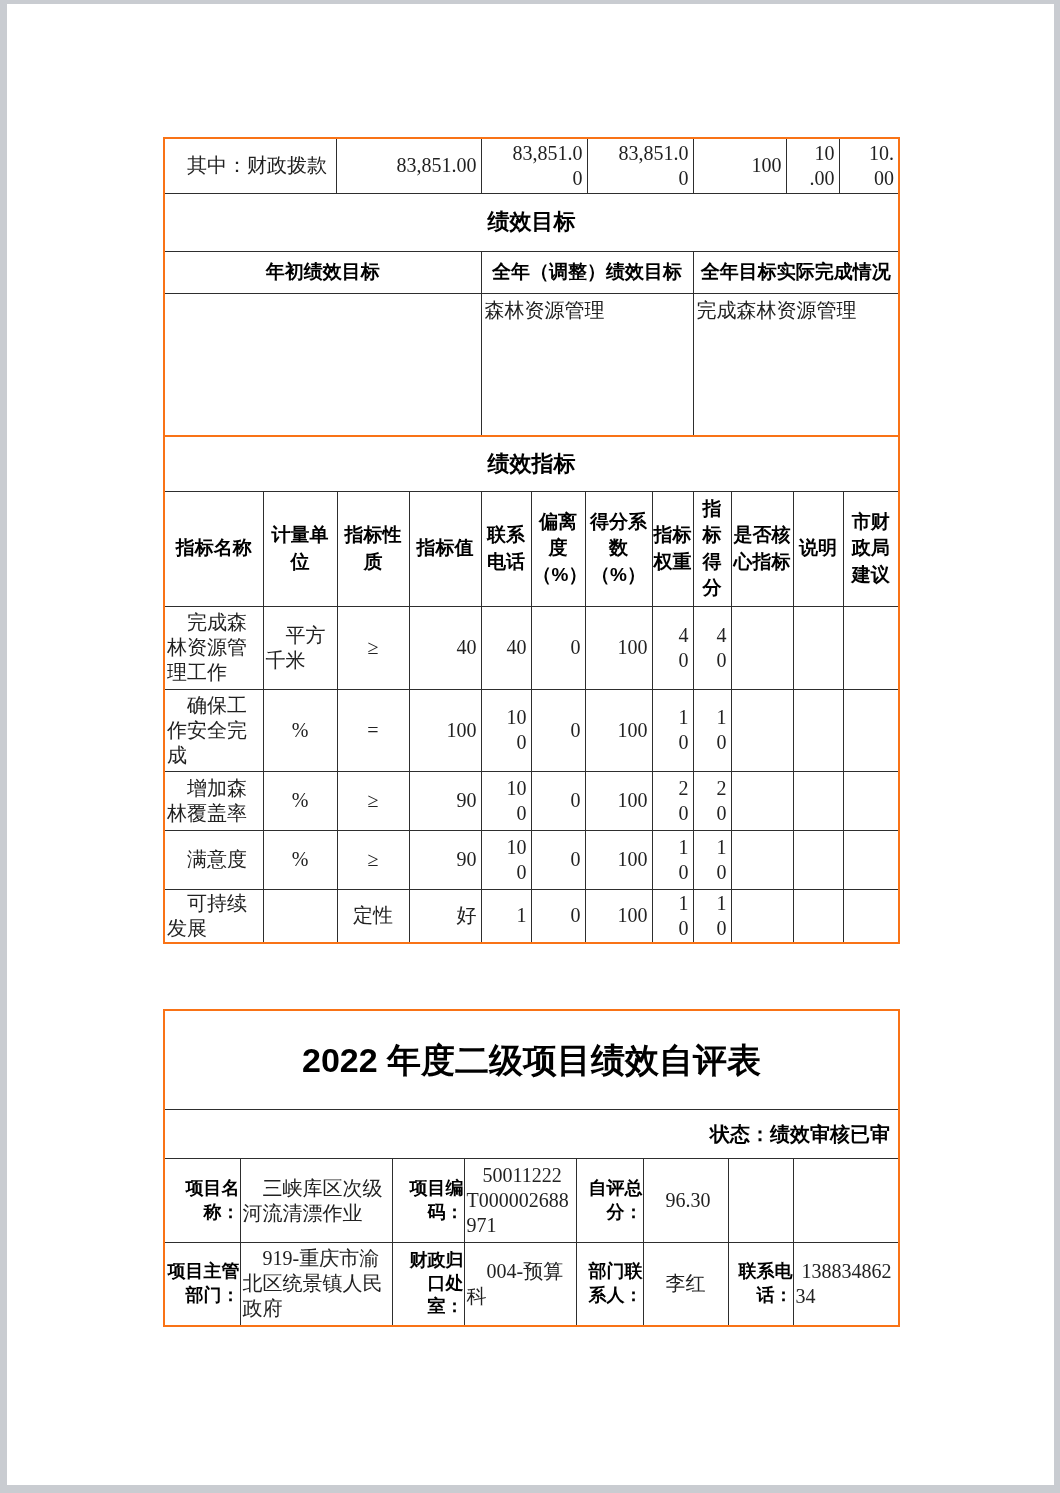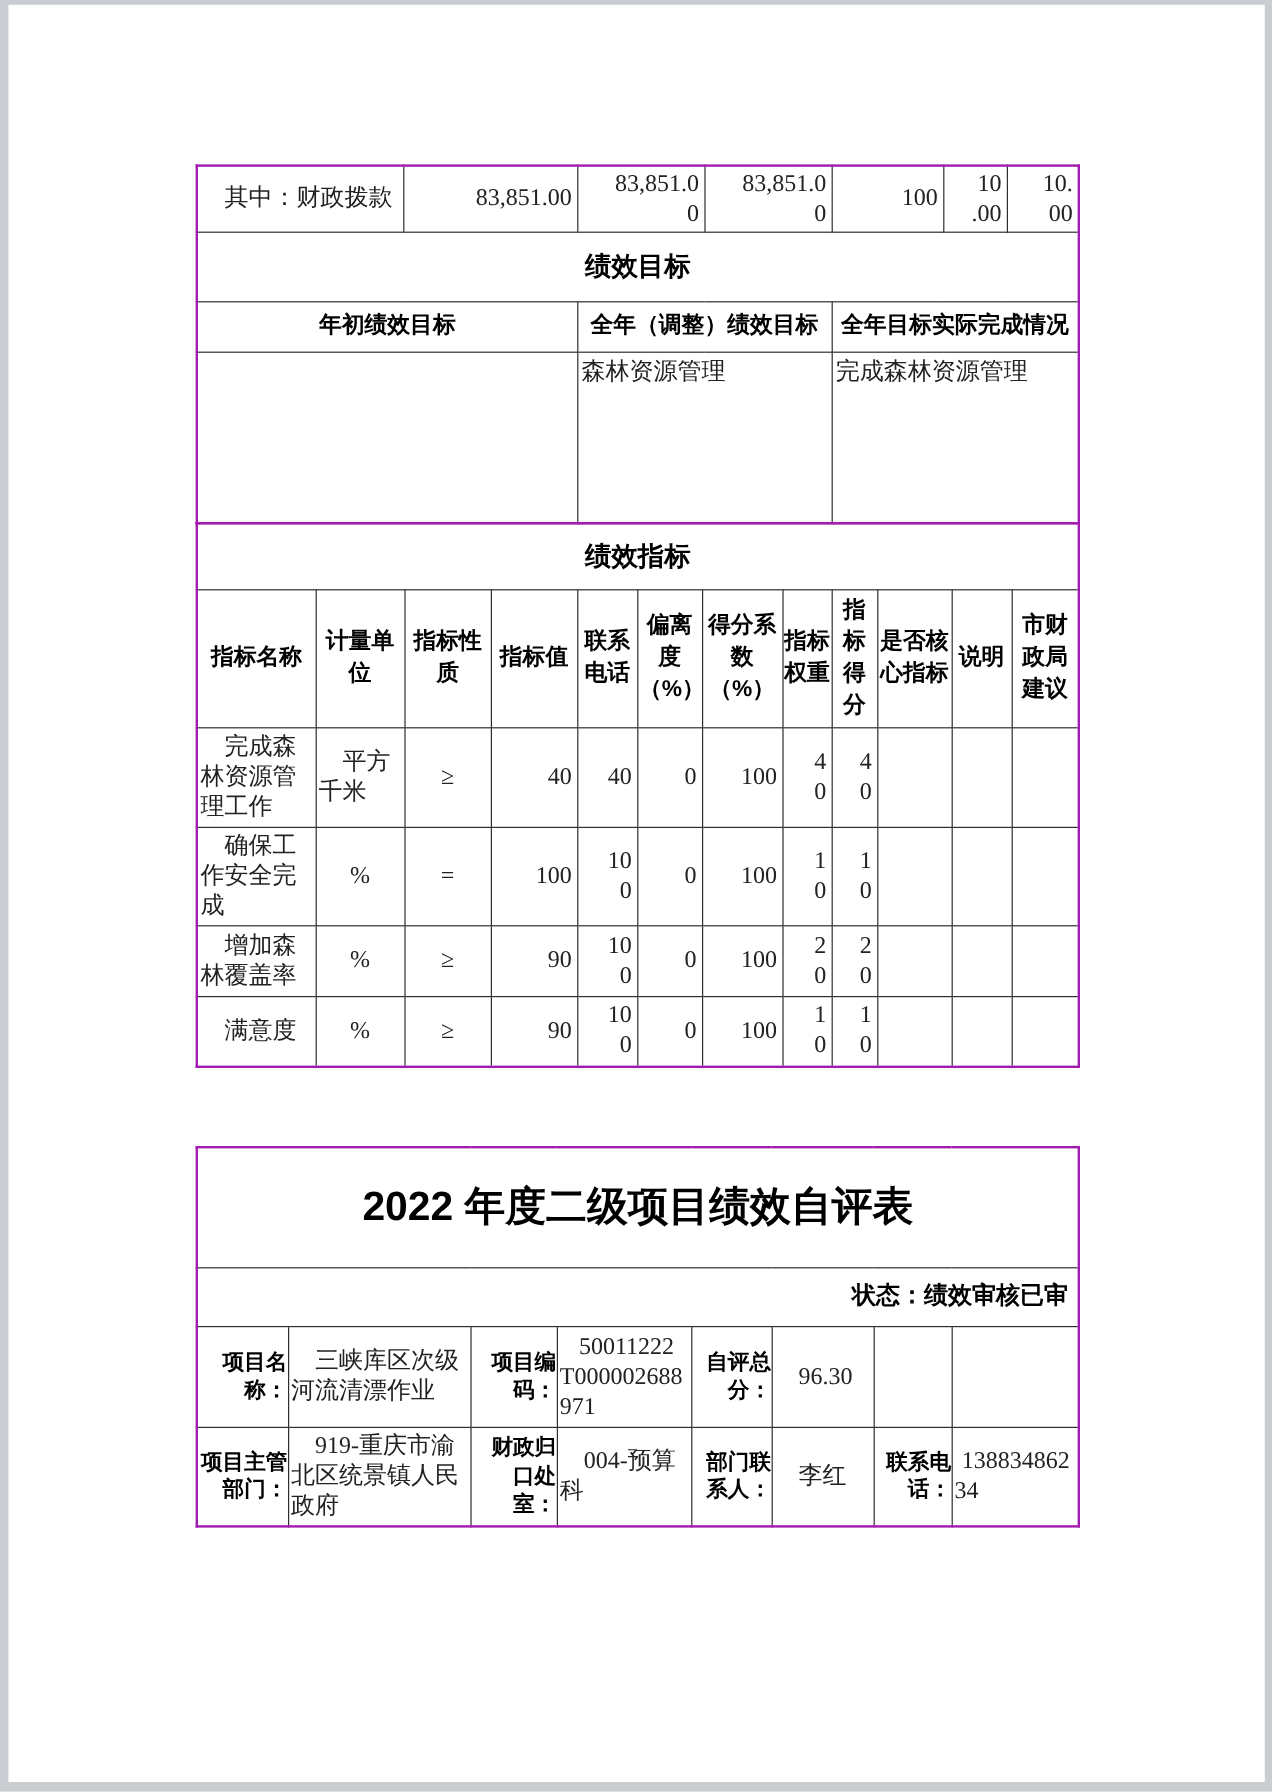--- a/index.html
+++ b/index.html
@@ -8,21 +8,21 @@
     background:#c9ccd1;overflow:hidden;
     font-family:"Liberation Serif","DejaVu Serif",serif;
   }
   .page{
     position:absolute;left:7px;top:4px;right:6px;bottom:8px;
     background:#ffffff;
   }
   .content{margin:133px 0 0 156px;width:735px;}
   table.tbl{
     border-collapse:collapse;table-layout:fixed;width:735px;
-    border:2px solid #a21caf;
+    border:2px solid #f97316;
   }
   table.tbl-b{margin-top:-2px;}
   table.tbl-c{margin-top:65px;}
   td,th{
     border:1px solid #2e2e2e;
     padding:1px 2px;
     vertical-align:middle;
     color:#222;
     font-size:20px;
     font-weight:normal;
@@ -205,20 +205,36 @@
         <td class="num">100</td>
         <td class="num">1
 0</td>
         <td class="num">1
 0</td>
         <td class="ctr"></td>
         <td class="ctr"></td>
         <td class="ctr"></td>
       </tr>
 
+      <tr style="height:50px">
+        <td class="txt">可持续发展</td>
+        <td class="ctr"></td>
+        <td class="ctr">定性</td>
+        <td class="num">好</td>
+        <td class="num">1</td>
+        <td class="num">0</td>
+        <td class="num">100</td>
+        <td class="num">1
+0</td>
+        <td class="num">1
+0</td>
+        <td class="ctr"></td>
+        <td class="ctr"></td>
+        <td class="ctr"></td>
+      </tr>
     </tbody>
       </table>
 
     <table class="tbl tbl-c">
       <colgroup>
         <col style="width:76px">
           <col style="width:152px">
           <col style="width:72px">
           <col style="width:112px">
         <col style="width:67px">

